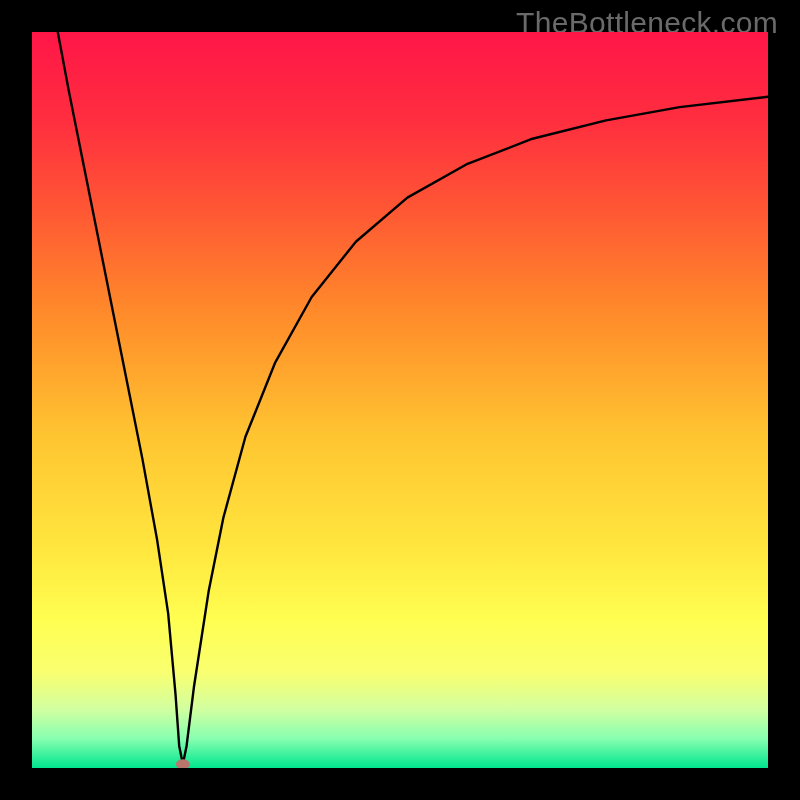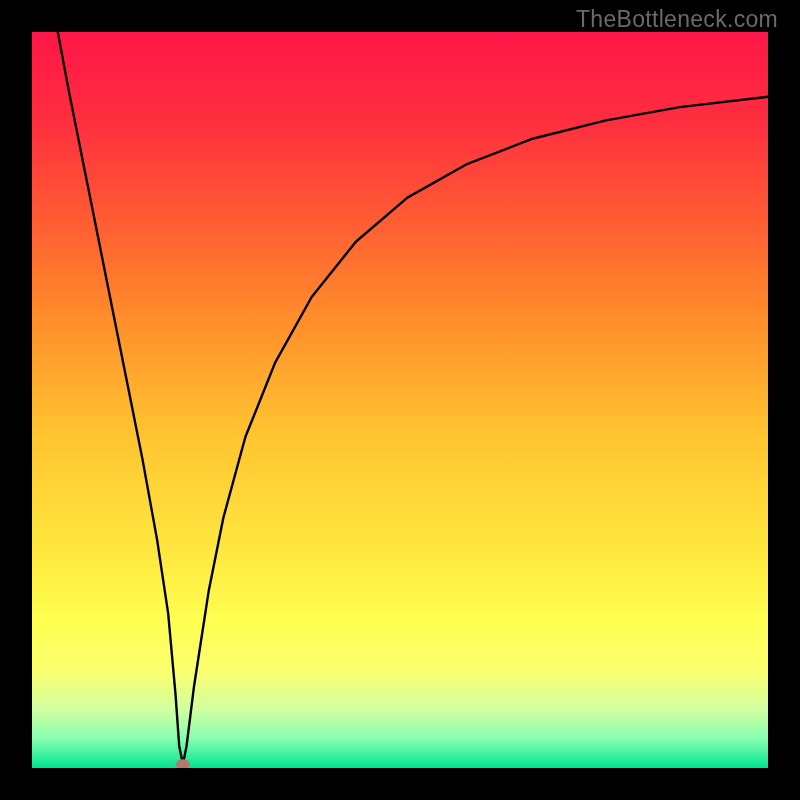--- a/index.html
+++ b/index.html
@@ -27,21 +27,21 @@
   .plot-area svg {
     display: block;
     width: 100%;
     height: 100%;
   }
   .watermark {
     position: absolute;
     top: 6px;
     right: 22px;
     color: #6a6a6a;
-    font-size: 23px;
+    font-size: 30px;
     font-weight: 500;
     letter-spacing: 0.3px;
     user-select: none;
   }
 </style>
 </head>
 <body>
 
 <div class="frame">
 

